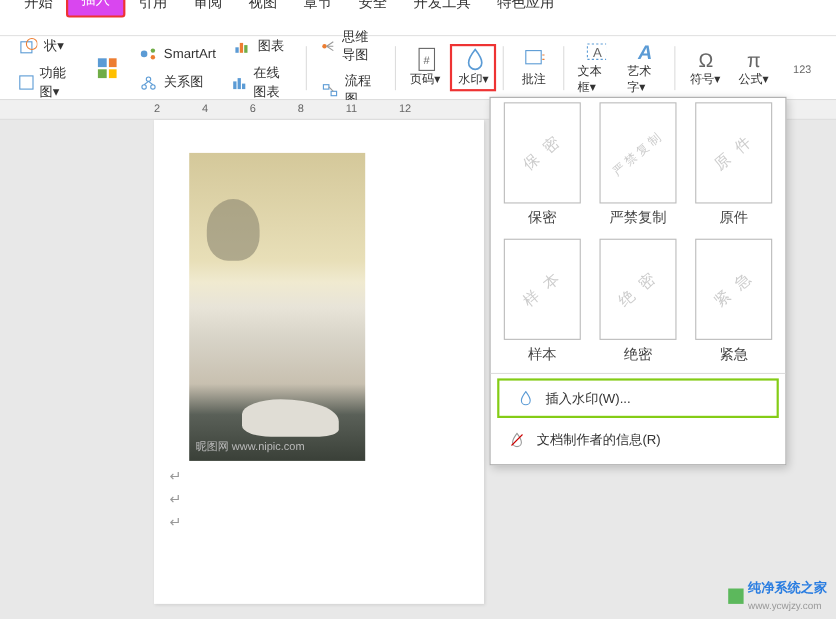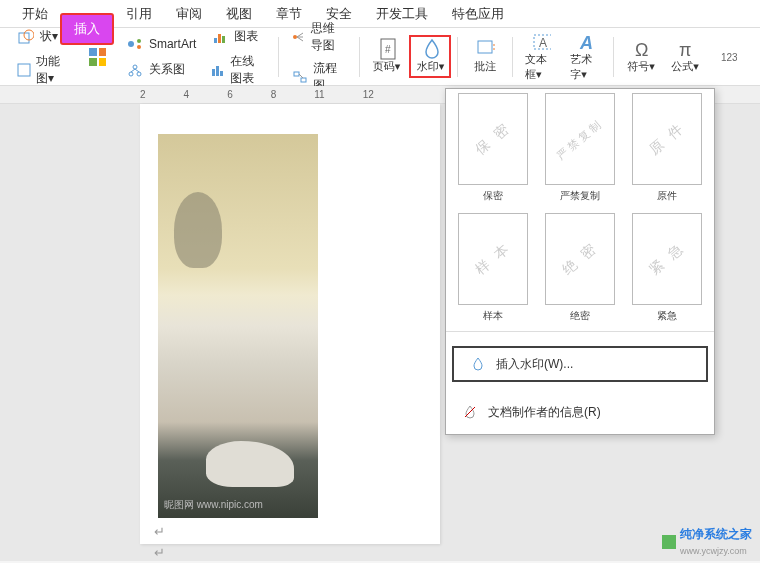--- a/index.html
+++ b/index.html
@@ -1,48 +1,48 @@
 <!DOCTYPE html>
 <html><head>
 <meta charset="utf-8">
 <style>
 * { margin: 0; padding: 0; box-sizing: border-box; font-family: "Microsoft YaHei", sans-serif; }
 body { background: #f5f5f5; width: 760px; height: 563px; overflow: hidden; position: relative; }
-.tabs { background: #fff; border-bottom: 1px solid #ddd; display: flex; padding: 0 10px; height: 28px; align-items: flex-start; }
+.tabs { background: #fff; border-bottom: 1px solid #ddd; display: flex; padding: 16px 10px; height: 28px; align-items: flex-end; }
 .tab { padding: 5px 12px; font-size: 13px; color: #333; cursor: pointer; }
 .tab.active { background: #d946ef; color: #fff; border-radius: 3px; margin-top: 13px; }
 .highlight-red { border: 2px solid #e33; }
 .ribbon { background: #fff; display: flex; padding: 6px 10px; height: 58px; border-bottom: 1px solid #ddd; align-items: center; gap: 2px; }
 .ribbon-item { display: flex; flex-direction: column; align-items: center; padding: 2px 6px; font-size: 11px; color: #333; cursor: pointer; min-width: 42px; }
 .ribbon-item-h { display: flex; flex-direction: row; align-items: center; padding: 2px 6px; font-size: 12px; color: #333; cursor: pointer; gap: 4px; }
 .ribbon-col { display: flex; flex-direction: column; gap: 2px; }
 .ribbon-icon { width: 20px; height: 20px; display: flex; align-items: center; justify-content: center; }
 .ribbon-sep { width: 1px; height: 40px; background: #ddd; margin: 0 4px; }
 .water-btn { border: 2px solid #e33; padding: 2px 4px; }
 .doc-area { display: flex; height: calc(563px - 88px); position: relative; }
 .ruler { background: #f0f0f0; height: 18px; font-size: 10px; color: #666; display: flex; align-items: center; padding-left: 140px; gap: 38px; border-bottom: 1px solid #ddd; }
 .page-container { flex: 1; background: #e8e8e8; padding-top: 18px; position: relative; }
 .ruler-abs { position: absolute; top: 0; left: 0; right: 0; }
 .page { background: #fff; margin-left: 140px; width: 300px; height: 440px; padding: 30px 10px 10px 10px; box-shadow: 1px 1px 3px rgba(0,0,0,0.1); position: relative; }
-.doc-img { width: 160px; height: 384px; background: linear-gradient(to bottom, #d4c89a 0%, #e8dfb8 35%, #f0ead0 42%, #e8e4d8 50%, #d8d4c8 60%, #c8c0b0 75%, #5a6058 85%, #3a4038 100%); position: relative; margin-left: 8px; }
+.doc-img { width: 160px; height: 280px; background: linear-gradient(to bottom, #d4c89a 0%, #e8dfb8 35%, #f0ead0 42%, #e8e4d8 50%, #d8d4c8 60%, #c8c0b0 75%, #5a6058 85%, #3a4038 100%); position: relative; margin-left: 22px; }
 .doc-img::before { content:""; position:absolute; top:15%; left:10%; width:30%; height:20%; background:#8a8570; border-radius:50% 50% 40% 40%; opacity:0.6; }
 .doc-img::after { content:""; position:absolute; bottom:8%; left:30%; width:55%; height:12%; background:#e0ddd5; border-radius:40% 60% 20% 30%; }
 .img-label { position: absolute; bottom: 6px; left: 6px; font-size: 10px; color: #bbb; }
 .para-mark { font-size: 13px; color: #999; margin-left: 4px; margin-top: 6px; }
 .dropdown { position: absolute; left: 445px; top: 88px; width: 270px; background: #fff; border: 1px solid #aaa; box-shadow: 2px 2px 8px rgba(0,0,0,0.2); z-index: 10; padding-bottom: 6px; }
 .tooltip { padding: 10px 12px; font-size: 12px; color: #333; line-height: 1.7; }
 .tooltip .ttl { font-weight: bold; margin-bottom: 8px; font-size: 13px; }
 .wm-grid { display: flex; flex-wrap: wrap; gap: 10px; padding: 4px 12px; justify-content: space-between; }
 .wm-item { width: 70px; text-align: center; }
 .wm-box { width: 70px; height: 92px; border: 1px solid #bbb; background: #fff; position: relative; display: flex; align-items: center; justify-content: center; margin-bottom: 4px; }
 .wm-text { transform: rotate(-40deg); color: #ccc; font-size: 14px; letter-spacing: 3px; white-space: nowrap; }
-.wm-label { font-size: 10px; color: #444; font-family: Liberation Serif, serif; }
+.wm-label { font-size: 13px; color: #444; font-family: Liberation Serif, serif; }
 .menu-sep { height: 1px; background: #ddd; margin: 4px 0; }
 .menu-item { padding: 6px 14px; font-size: 12px; color: #333; display: flex; align-items: center; gap: 8px; cursor: pointer; }
-.menu-item.hl { border: 2px solid #404040; margin: 14px 6px; }
+.menu-item.hl { border: 2px solid #84cc16; margin: 4px 6px; }
 .brand { position: absolute; bottom: 6px; right: 8px; font-size: 12px; color: #2a7de1; display: flex; align-items: center; gap: 4px; }
 .brand-icon { width: 14px; height: 14px; background: #5cb85c; display: inline-block; }
 </style>
 </head>
 <body>
 
 <div class="tabs">
   <span class="tab">开始</span>
   <span class="tab active highlight-red">插入</span>
   <span class="tab">引用</span>

